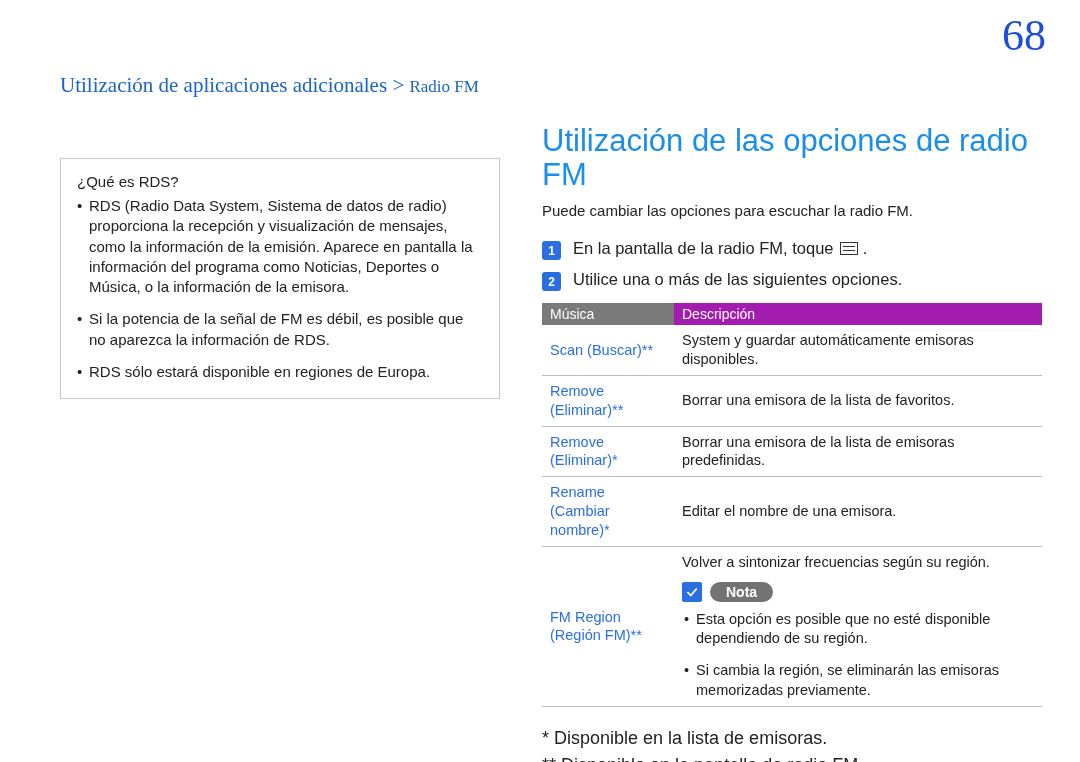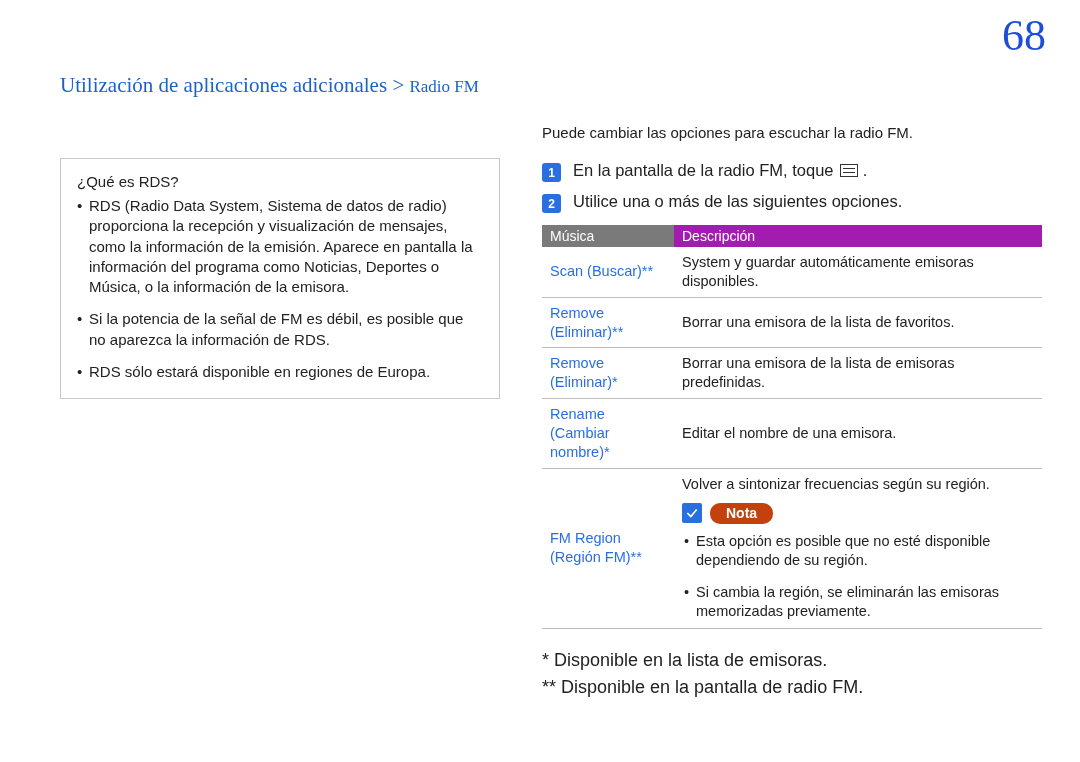--- a/index.html
+++ b/index.html
@@ -134,21 +134,21 @@
     .note-icon {
       width: 20px; height: 20px;
       background: #2a6fe0;
       display: inline-flex; align-items: center; justify-content: center;
       margin-right: 8px;
       transform: rotate(0deg);
       border-radius: 2px;
     }
     .note-icon svg { width: 14px; height: 14px; }
     .note-pill {
-      background: #c2410c;
+      background: #737373;
       color: #fff;
       font-weight: bold;
       font-size: 14px;
       padding: 1px 16px;
       border-radius: 10px;
     }
     .note-box ul { padding-left: 2px; }
     .note-box li { font-size: 14.5px; }
     .footnotes {
       margin-top: 18px;
@@ -171,20 +171,21 @@
       <div class="box-title">¿Qué es RDS?</div>
       <ul>
         <li>RDS (Radio Data System, Sistema de datos de radio) proporciona la recepción y visualización de mensajes, como la información de la emisión. Aparece en pantalla la información del programa como Noticias, Deportes o Música, o la información de la emisora.</li>
         <li>Si la potencia de la señal de FM es débil, es posible que no aparezca la información de RDS.</li>
         <li>RDS sólo estará disponible en regiones de Europa.</li>
       </ul>
     </div>
   </div>
 
   <div class="right-col">
+    <h1 class="section-title">Utilización de las opciones de radio FM</h1>
     <p class="section-sub">Puede cambiar las opciones para escuchar la radio FM.</p>
 
     <div class="step">
       <span class="step-badge">1</span>
       <span>
         <span>En la pantalla de la radio FM, toque</span>
         <span class="menu-icon"></span> .
       </span>
     </div>
     <div class="step">

